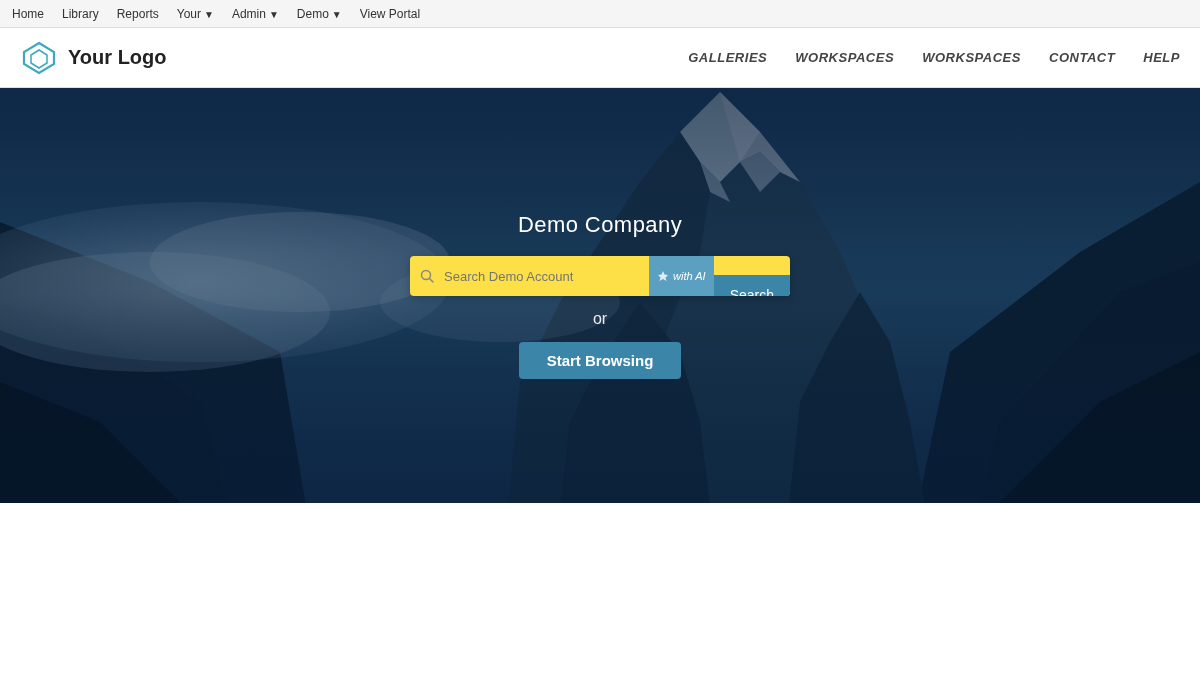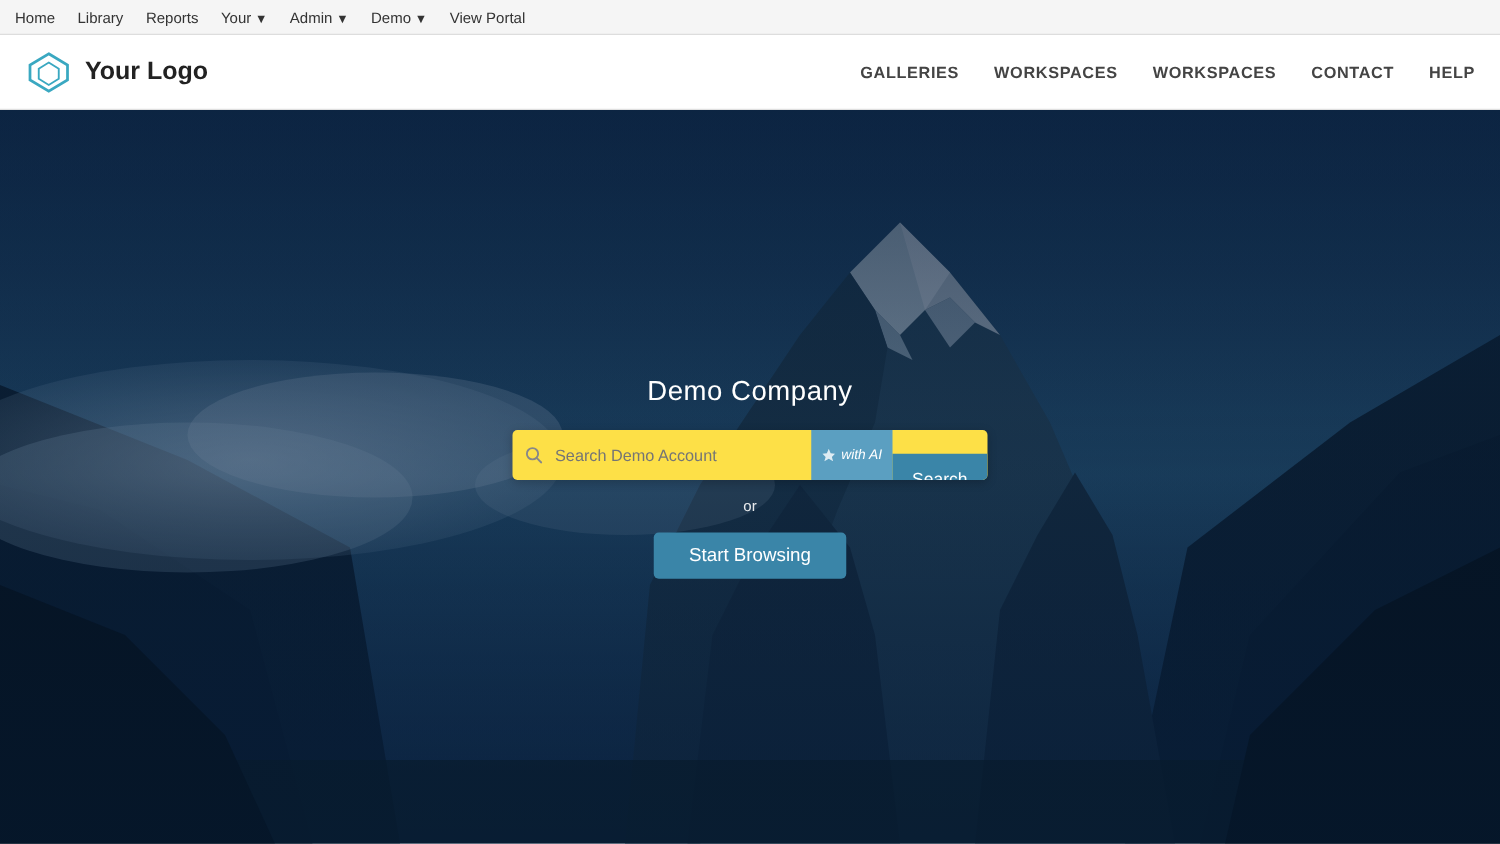--- a/index.html
+++ b/index.html
@@ -43,35 +43,36 @@
     }
     #logo-text {
       font-size: 20px;
       font-weight: bold;
       color: #222;
     }
     #brand-links {
       display: flex;
       gap: 28px;
       align-items: flex-start;
+      font-style: italic;
     }
     #brand-links a {
       font-size: 13px;
       font-weight: 600;
       color: #444;
       text-decoration: none;
       letter-spacing: 0.04em;
       cursor: pointer;
     }
 
     
     #hero {
       position: relative;
       width: 1200px;
-      height: 587px;
+      height: 415px;
       overflow: hidden;
       display: flex;
       align-items: center;
       justify-content: center;
     }
     #hero-bg {
       position: absolute;
       inset: 0;
       background:
         linear-gradient(to bottom, rgba(5,30,60,0.45) 0%, rgba(5,30,60,0.3) 40%, rgba(5,30,60,0.5) 100%);
@@ -149,33 +150,33 @@
       height: 100%;
       padding: 0 16px;
       font-size: 14px;
       cursor: pointer;
       font-weight: 500;
       margin-top: 38px;
     }
 
     #or-text {
       color: #fff;
-      font-size: 12px;
+      font-size: 16px;
       opacity: 0.9;
     }
 
     #browse-btn {
       background: #3a85a8;
       color: #fff;
       border: none;
       padding: 10px 28px;
       font-size: 15px;
       border-radius: 4px;
       cursor: pointer;
-      font-weight: 400;
+      font-weight: 700;
     }
 
     
     .arrow { font-size: 10px; margin-left: 3px; }
   </style>
 </head>
 <body>
 
 <div id="admin-bar">
   <a>Home</a>

